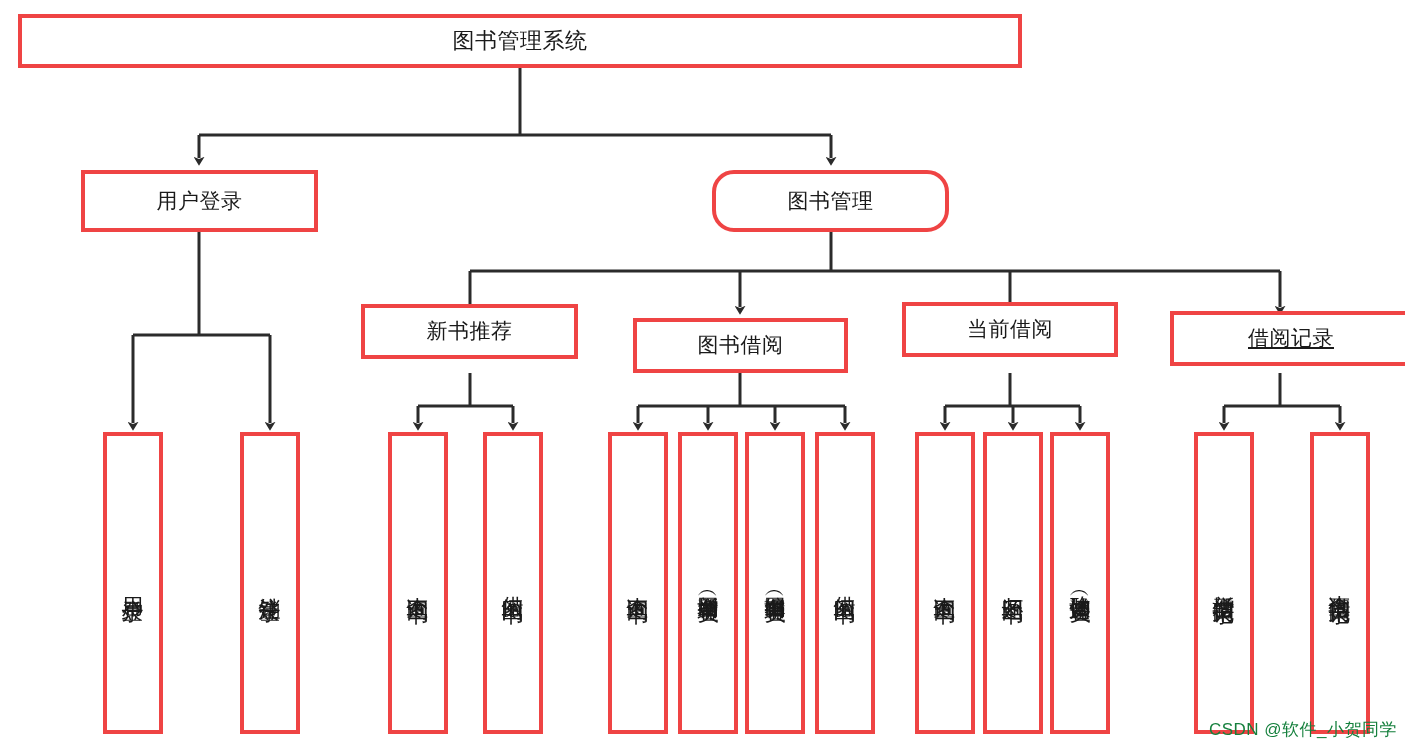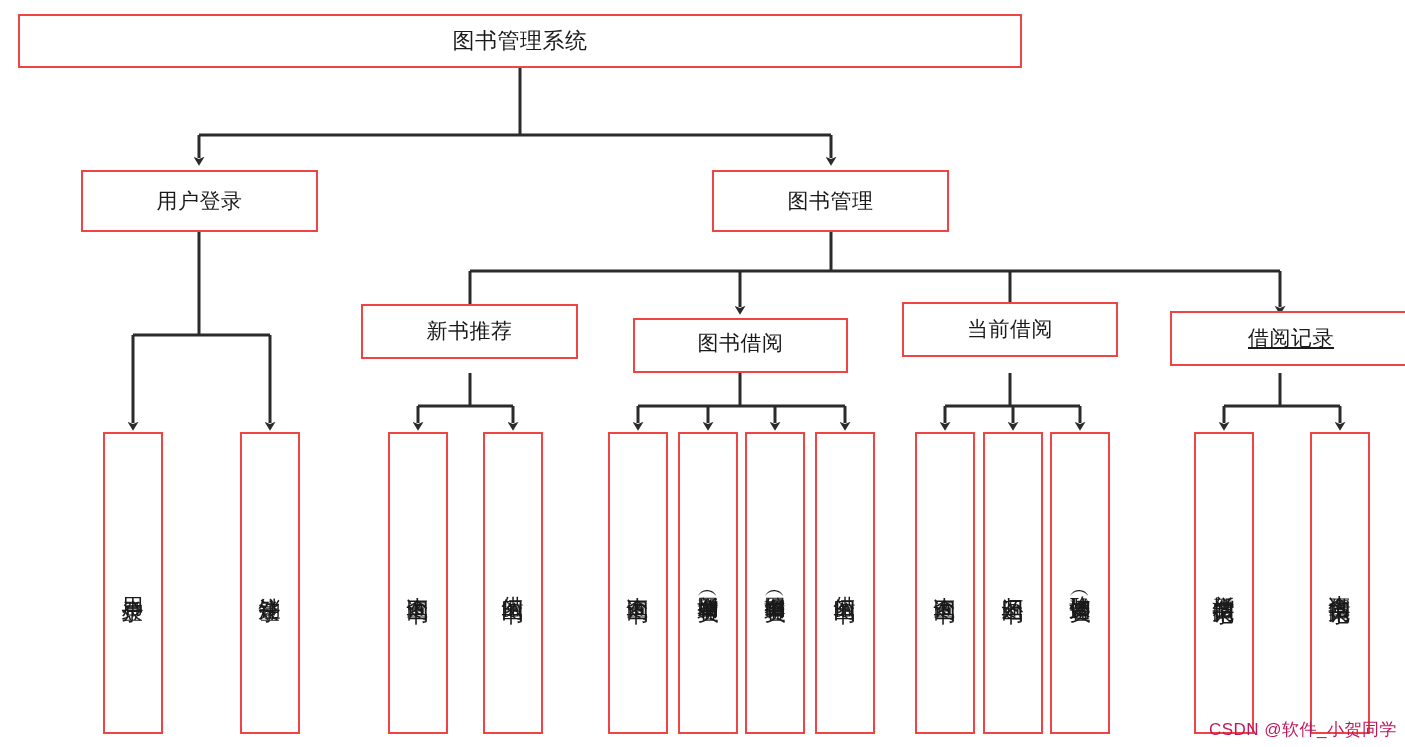--- a/index.html
+++ b/index.html
@@ -24,21 +24,21 @@
     position: absolute;
     left: 0; top: 0;
     width: 1405px;
     height: 747px;
     pointer-events: none;
   }
   .node {
     position: absolute;
     box-sizing: border-box;
     background: #ffffff;
-    border: 2px solid #ef4444;
+    border: 4px solid #ef4444;
     display: flex;
     align-items: center;
     justify-content: center;
     color: #1a1a1a;
     overflow: hidden;
   }
   .node .label {
     display: block;
     text-align: center;
     line-height: 1.15;
@@ -66,21 +66,21 @@
   }
   .node.vertical.tall .label {
     font-size: 21px;
     letter-spacing: 1px;
   }
   .watermark {
     position: absolute;
     right: 8px;
     bottom: 6px;
     font-size: 17px;
-    color: #be185d;
+    color: #15803d;
     letter-spacing: 0.5px;
     white-space: nowrap;
     margin-top: 7px;
   }
 </style>
 </head>
 <body>
 
 <div id="canvas">
 
@@ -134,28 +134,28 @@
     </g>
   </svg>
 
   <div class="node root horizontal" style="left:18px; top:14px; width:1004px; height:54px;">
     <span class="label">图书管理系统</span>
   </div>
 
   <div class="node horizontal" style="left:81px; top:170px; width:237px; height:62px;">
     <span class="label">用户登录</span>
   </div>
-  <div class="node horizontal" style="left:712px; top:170px; width:237px; height:62px;">
+  <div class="node horizontal" style="left:712px; top:170px; width:237px; height:62px;border-radius:22px;">
     <span class="label">图书管理</span>
   </div>
 
   <div class="node horizontal" style="left:361px; top:304px; width:217px; height:55px;">
     <span class="label">新书推荐</span>
   </div>
-  <div class="node horizontal" style="left:633px; top:318px; width:215px; height:55px;font-family:Liberation Mono, monospace;">
+  <div class="node horizontal" style="left:633px; top:318px; width:215px; height:55px;">
     <span class="label">图书借阅</span>
   </div>
   <div class="node horizontal" style="left:902px; top:302px; width:216px; height:55px;">
     <span class="label">当前借阅</span>
   </div>
   <div class="node horizontal" style="left:1170px; top:311px; width:242px; height:55px;text-decoration:underline;">
     <span class="label">借阅记录</span>
   </div>
 
   <div class="node vertical" style="left:103px; top:432px; width:60px; height:302px;">

